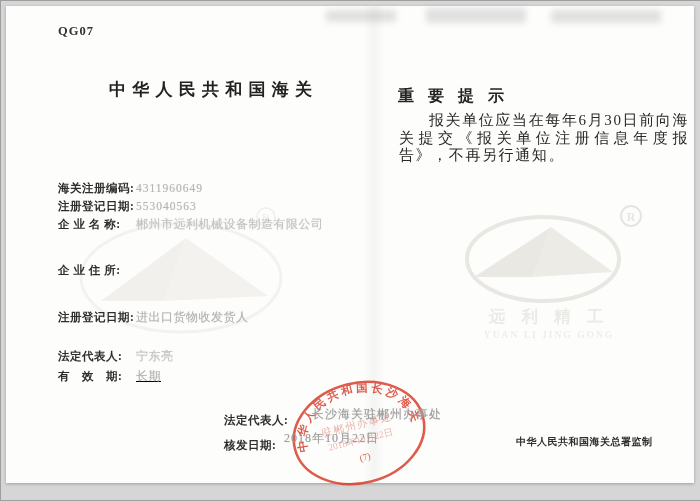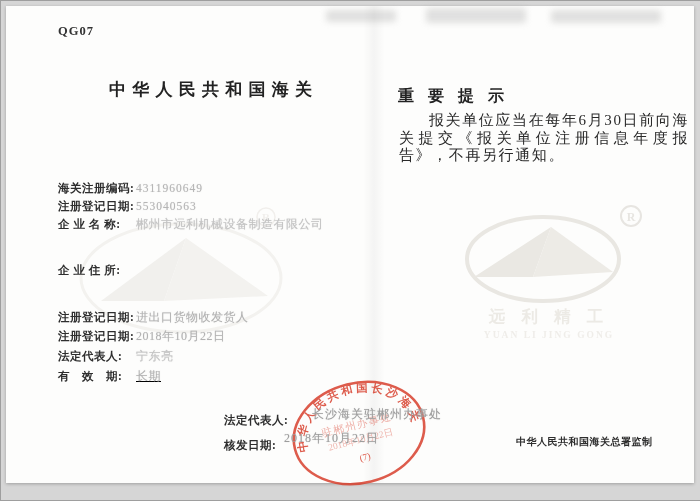--- a/index.html
+++ b/index.html
@@ -60,23 +60,20 @@
     </div>
     <div class="frow" style="left:52px;top:208px;">
       <span class="flabel">企 业 名 称:</span><span class="fvalue faint">郴州市远利机械设备制造有限公司</span>
     </div>
     <div class="frow" style="left:52px;top:254px;">
       <span class="flabel">企 业 住 所:</span>
     </div>
     <div class="frow" style="left:52px;top:301px;">
       <span class="flabel">注册登记日期:</span><span class="fvalue">进出口货物收发货人</span>
     </div>
-    <div class="frow" style="left:52px;top:320px;">
-      <span class="flabel">注册登记日期:</span><span class="fvalue">2018年10月22日</span>
-    </div>
     <div class="frow" style="left:52px;top:340px;">
       <span class="flabel">法定代表人:</span><span class="fvalue faint">宁东亮</span>
     </div>
     <div class="frow" style="left:52px;top:360px;text-decoration:underline;">
       <span class="flabel">有　效　期:</span><span class="fvalue">长期</span>
     </div>
     <div class="frow small" style="left:218px;top:404px;">
       <span class="flabel">法定代表人:</span>
     </div>
     <div class="frow small" style="left:218px;top:429px;">

